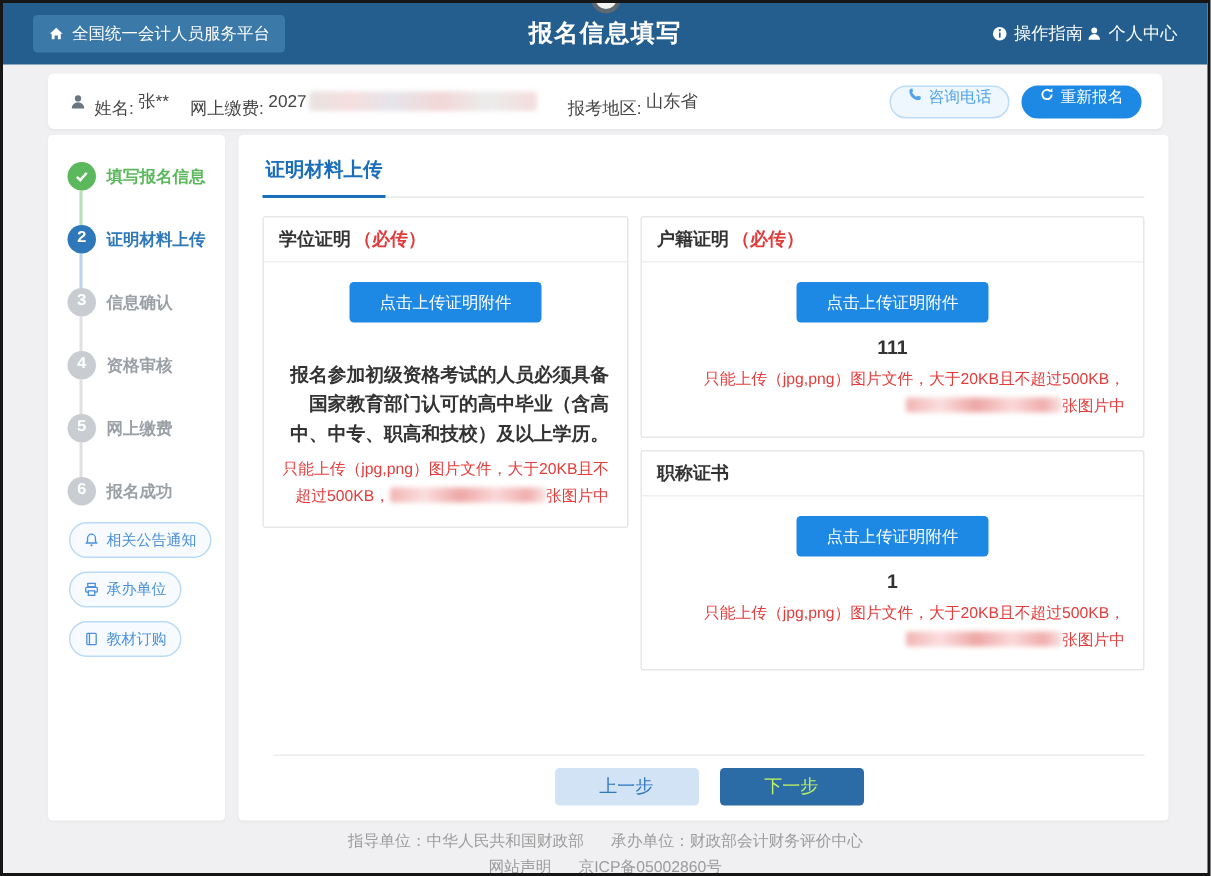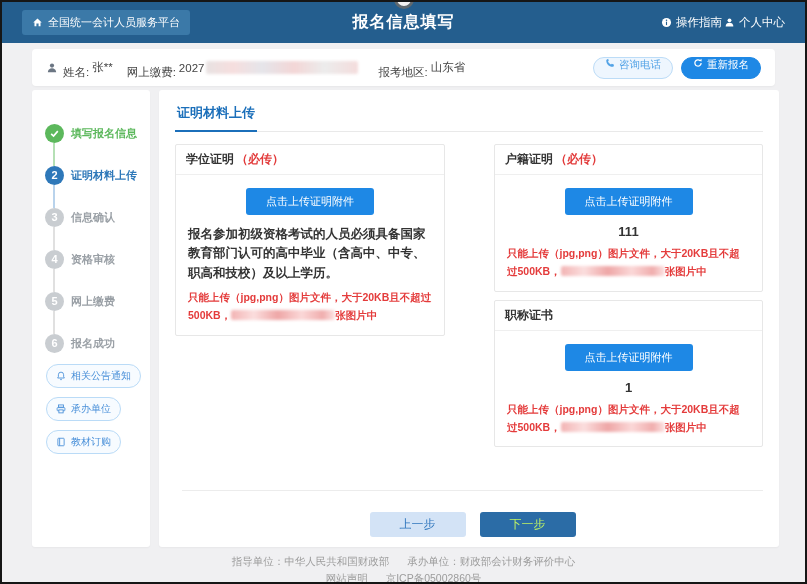--- a/index.html
+++ b/index.html
@@ -66,21 +66,22 @@
     display:flex; align-items:flex-start; gap:4px; cursor:pointer;
     height:22px; padding:0 11px; border-radius:11px; font-size:10.5px; font-family:inherit;
   }
   .pill-outline { background:#eef6fe; border:1px solid #bcdcf7; color:#53a3e6; }
   .pill-solid   { background:#1e88e5; border:1px solid #1e88e5; color:#fff; }
 
   
   .sidebar {
     position:absolute; top:88px; left:30px; width:118px; height:457px;
     background:#fff; border-radius:3px; box-shadow:0 1px 2px rgba(0,0,0,.04);
-    padding-top:22px;
+    padding-top:6px;
+    font-family:Liberation Mono, monospace;
   }
   .step { position:relative; display:flex; align-items:center; height:42px; padding-left:13px; }
   .step + .step::before {
     content:""; position:absolute; left:21px; top:-11px; width:2px; height:23px; background:#e0e0e0;
   }
   .step.l-green::before { background:#b5e0b5; }
   .step.l-blue::before  { background:#b9d3ec; }
   .step-dot {
     width:19px; height:19px; border-radius:50%; flex:none; z-index:1;
     display:flex; align-items:center; justify-content:center;
@@ -105,45 +106,45 @@
     position:absolute; top:88px; left:157px; width:620px; height:457px;
     background:#fff; border-radius:3px; box-shadow:0 1px 2px rgba(0,0,0,.04);
     padding:12px 16px;
   }
   .tabs { border-bottom:1px solid #e9e9e9; }
   .tab {
     display:inline-block; color:#1b6fba; font-weight:700; font-size:13px;
     padding:2px 2px 8px; border-bottom:2px solid #1b6fba; margin-bottom:-1px;
   }
   .panels { display:flex; gap:8px; margin-top:12px; align-items:flex-start; }
-  .col-left { width:270px; flex:none; }
-  .col-right { flex:1; display:flex; flex-direction:column; gap:8px;margin-left:41px; }
+  .col-left { width:244px; flex:none; }
+  .col-right { flex:1; display:flex; flex-direction:column; gap:8px; }
   .panel { border:1px solid #e7e7e7; border-radius:2px; background:#fff; }
   .panel-head {
     padding:6px 10px; border-bottom:1px solid #efefef;
     font-size:12px; font-weight:700; color:#333;
   }
   .req { color:#e23b3b; margin-left:2px; }
   .panel-body { padding:13px 10px 10px; text-align:center; }
   .upload-btn {
     background:#1e88e5; color:#fff; border:none; cursor:pointer;
     border-radius:3px; font-size:11px; padding:6px 20px; font-family:inherit;
   }
   .desc {
     font-size:12.5px; font-weight:700; color:#333; line-height:1.55;
-    margin:10px 2px 2px; text-align:left;
+    margin:26px 2px 2px; text-align:right;
   }
   .pvalue { font-size:13px; font-weight:700; color:#333; margin-top:9px; }
   .notice {
-    color:#e43b3b; font-size:10.5px; font-weight:700; line-height:1.7;
-    margin-top:6px; padding:0 2px; text-align:left;
+    color:#e43b3b; font-size:10.5px; font-weight:400; line-height:1.7;
+    margin-top:6px; padding:0 2px; text-align:right;
   }
   .actions {
     position:absolute; left:23px; right:16px; bottom:10px;
-    border-top:1px solid #ececec; padding-top:21px;
+    border-top:1px solid #ececec; padding-top:8px;
     display:flex; justify-content:center; gap:14px;
   }
   .btn-prev, .btn-next {
     width:96px; height:25px; border:none; border-radius:3px;
     font-size:12px; cursor:pointer; font-family:inherit;
   }
   .btn-prev { background:#d3e3f6; color:#2f76bd; }
   .btn-next { background:#2b6ca6; color:#bef264; }
 
   

